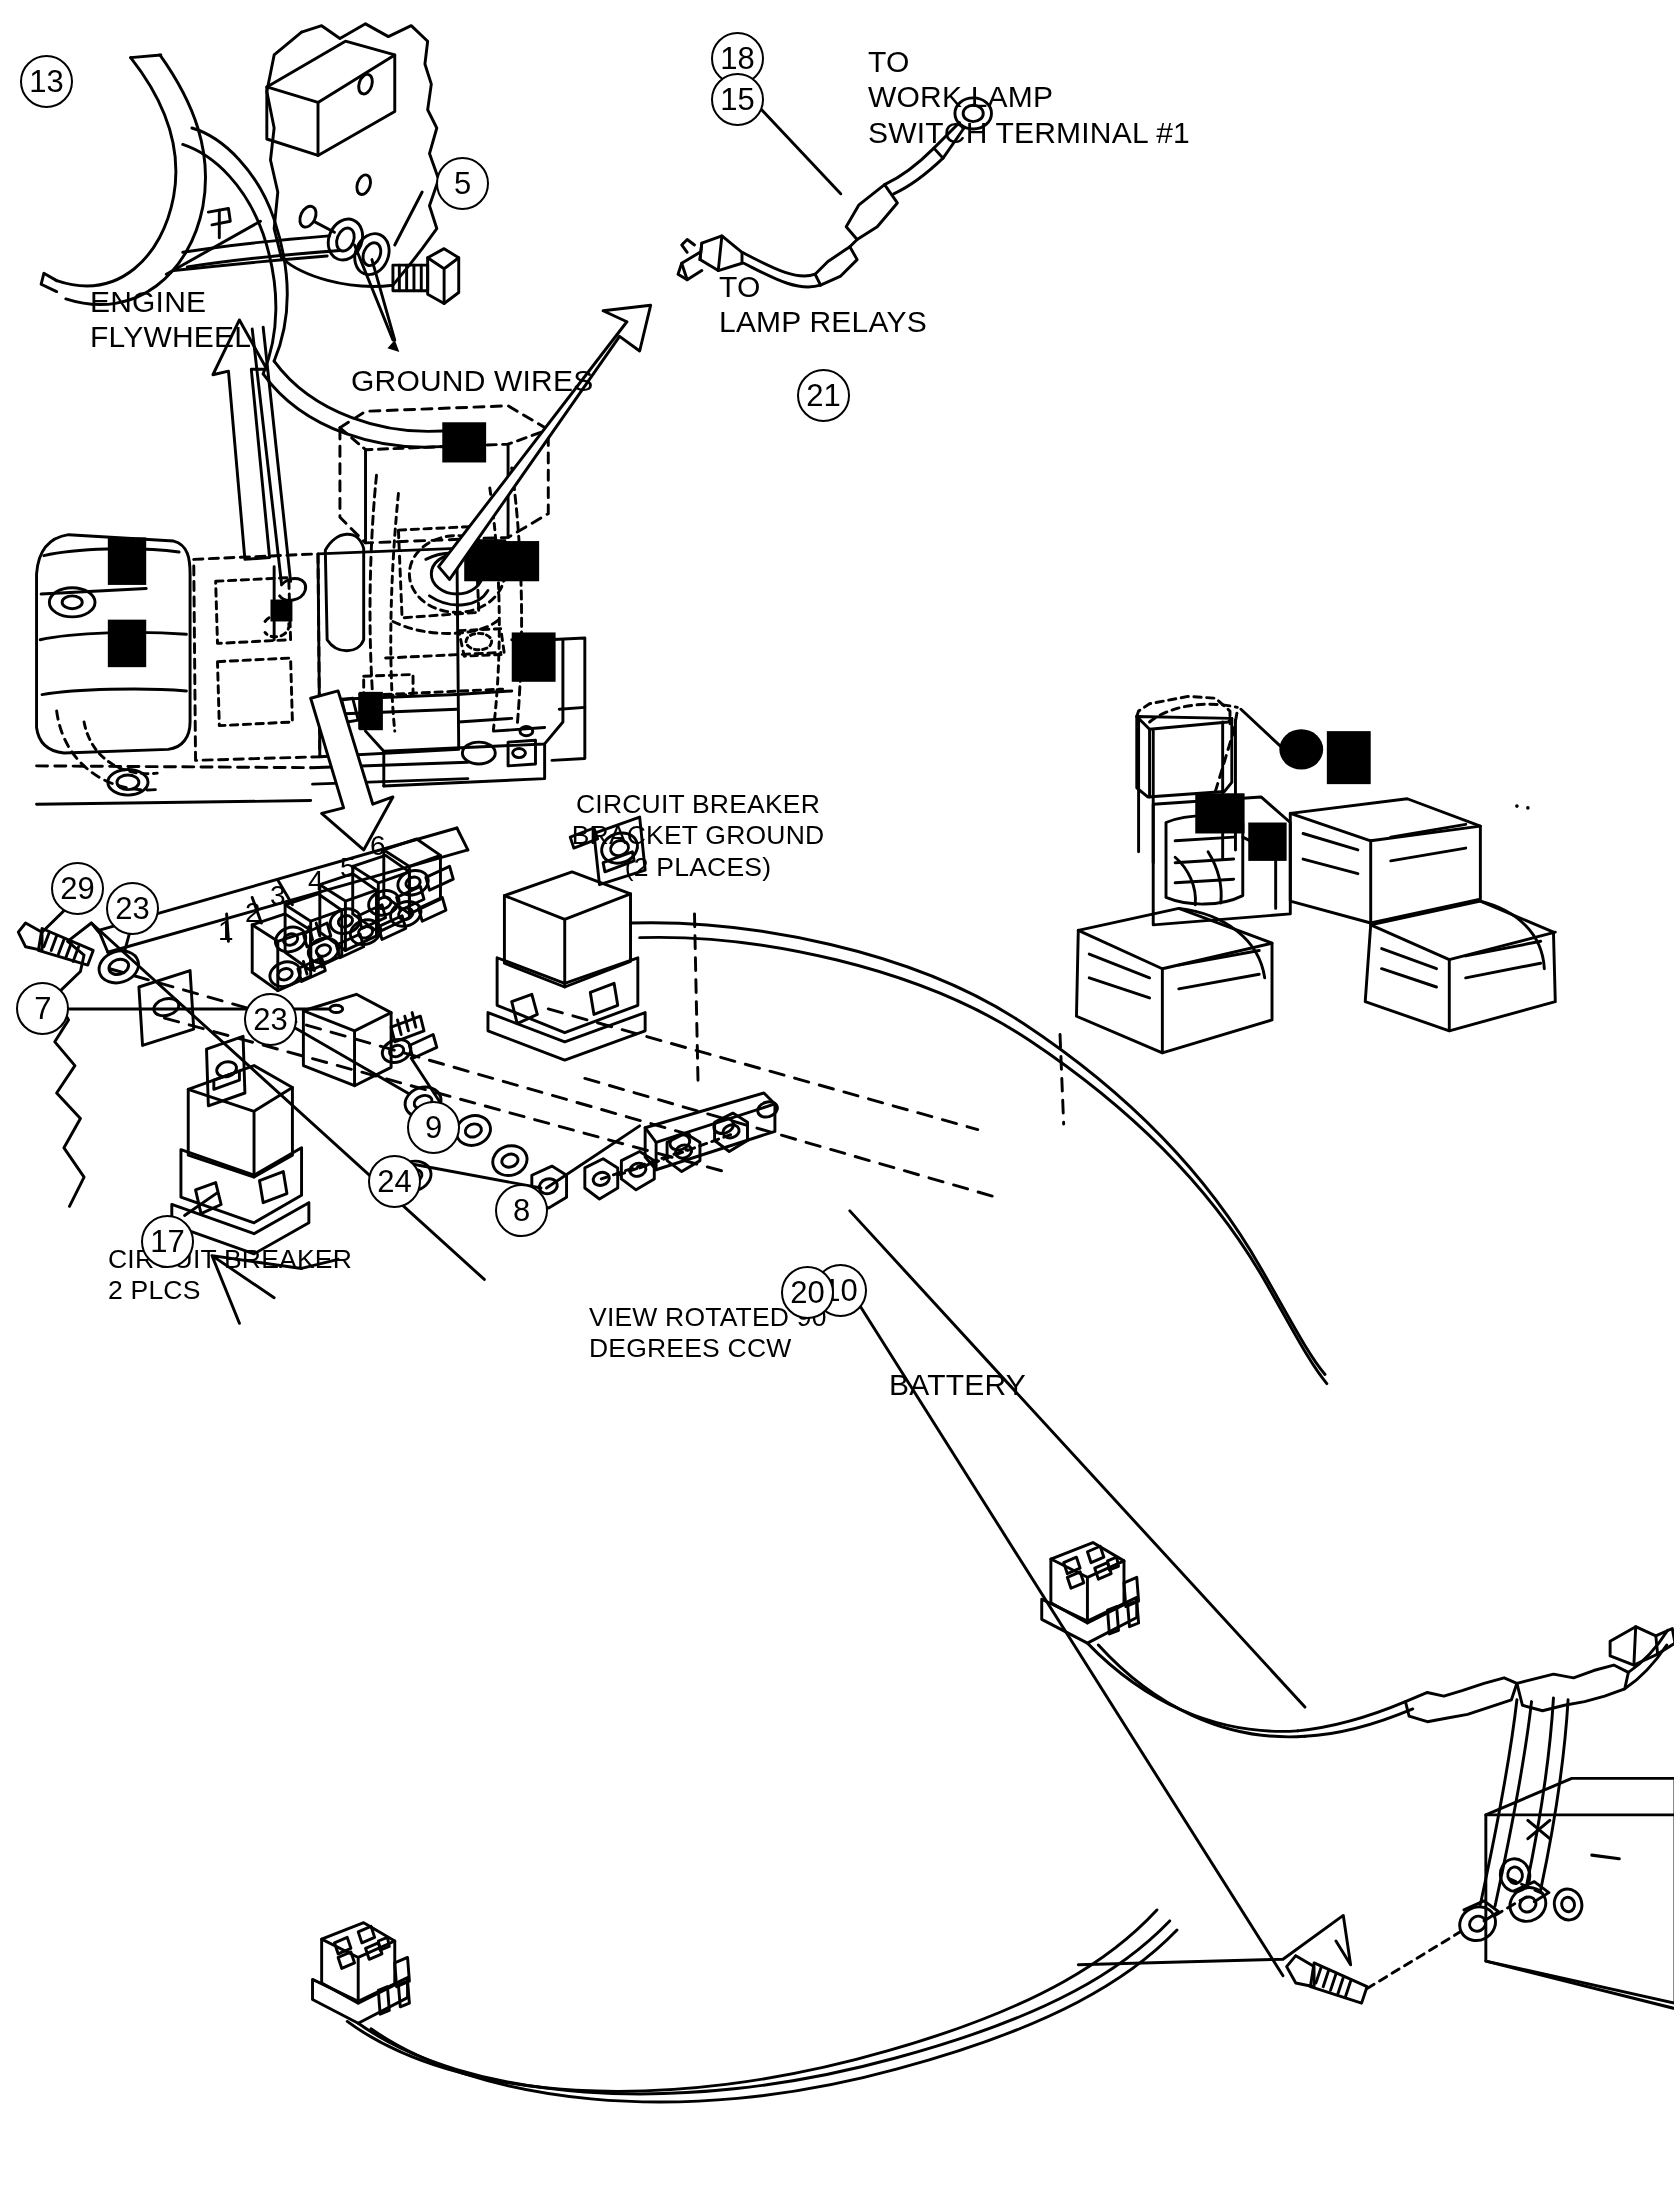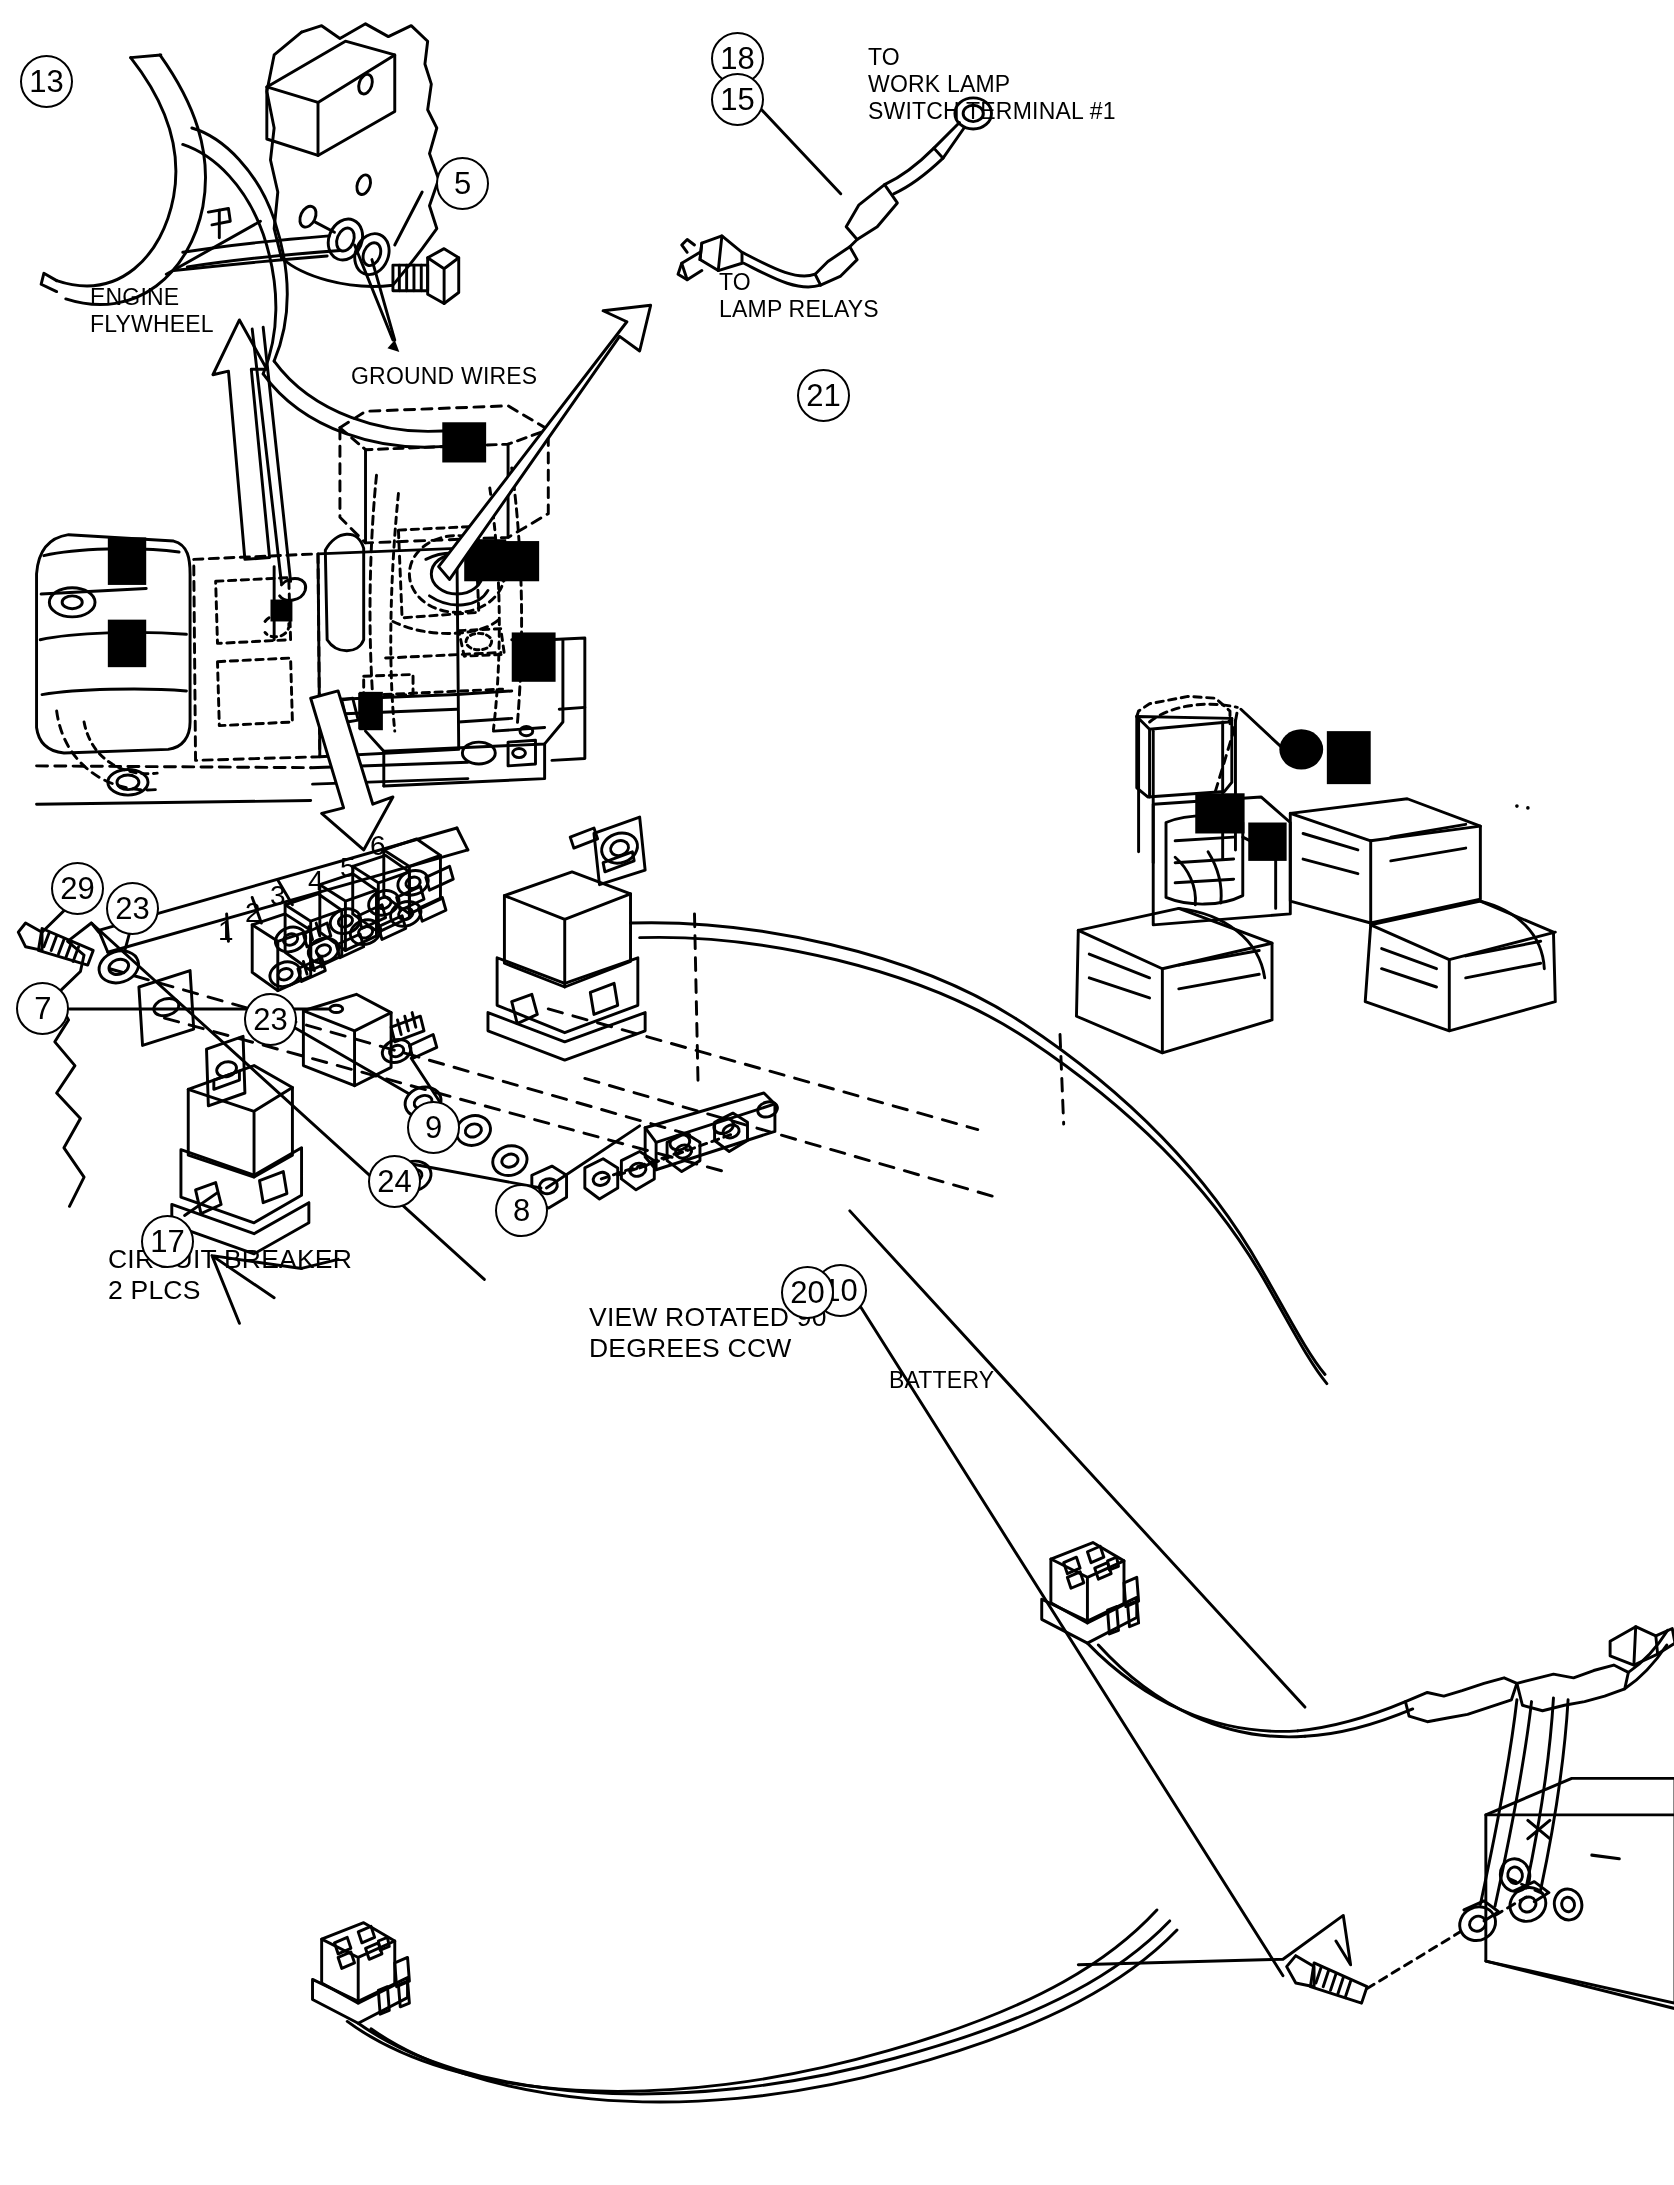--- a/index.html
+++ b/index.html
@@ -15,21 +15,21 @@
   #sheet svg{position:absolute;left:0;top:0;}
   .lbl{
     position:absolute;
     font-family:"Liberation Sans", sans-serif;
     color:#000;
     white-space:pre;
     line-height:1.18;
     letter-spacing:0.2px;
   }
   .lbl.t29{font-size:26.5px;}
-  .lbl.t30{font-size:23px;}
+  .lbl.t30{font-size:30px;}
   .lbl.ctr{text-align:center;}
   .callout{
     position:absolute;
     border:2.3px solid #000;
     border-radius:50%;
     background:#fff;
     display:flex;
     align-items:center;
     justify-content:center;
     font-family:"Liberation Sans", sans-serif;
@@ -603,20 +603,23 @@
 <div class="lbl t30" style="left:868px; top:44px;">TO
 WORK LAMP
 SWITCH TERMINAL #1</div>
 
 <div class="lbl t30" style="left:719px; top:269px;">TO
 LAMP RELAYS</div>
 
 <div class="lbl t29" style="left:108px; top:1244px;">CIRCUIT BREAKER
 2 PLCS</div>
 
+<div class="lbl t29 ctr" style="left:561px; top:789px; width:274px; text-align:center;">CIRCUIT BREAKER
+BRACKET GROUND
+(2 PLACES)</div>
 
 <div class="lbl t29 ctr" style="left:589px; top:1302px; width:228px; text-align:left;">VIEW ROTATED 90
 DEGREES CCW</div>
 
 <div class="lbl t30" style="left:889px; top:1367px;">BATTERY</div>
 
 <div class="plainnum" style="left:218px; top:915px;">1</div>
 <div class="plainnum" style="left:245px; top:897px;">2</div>
 <div class="plainnum" style="left:270px; top:880px;">3</div>
 <div class="plainnum" style="left:308px; top:865px;">4</div>

